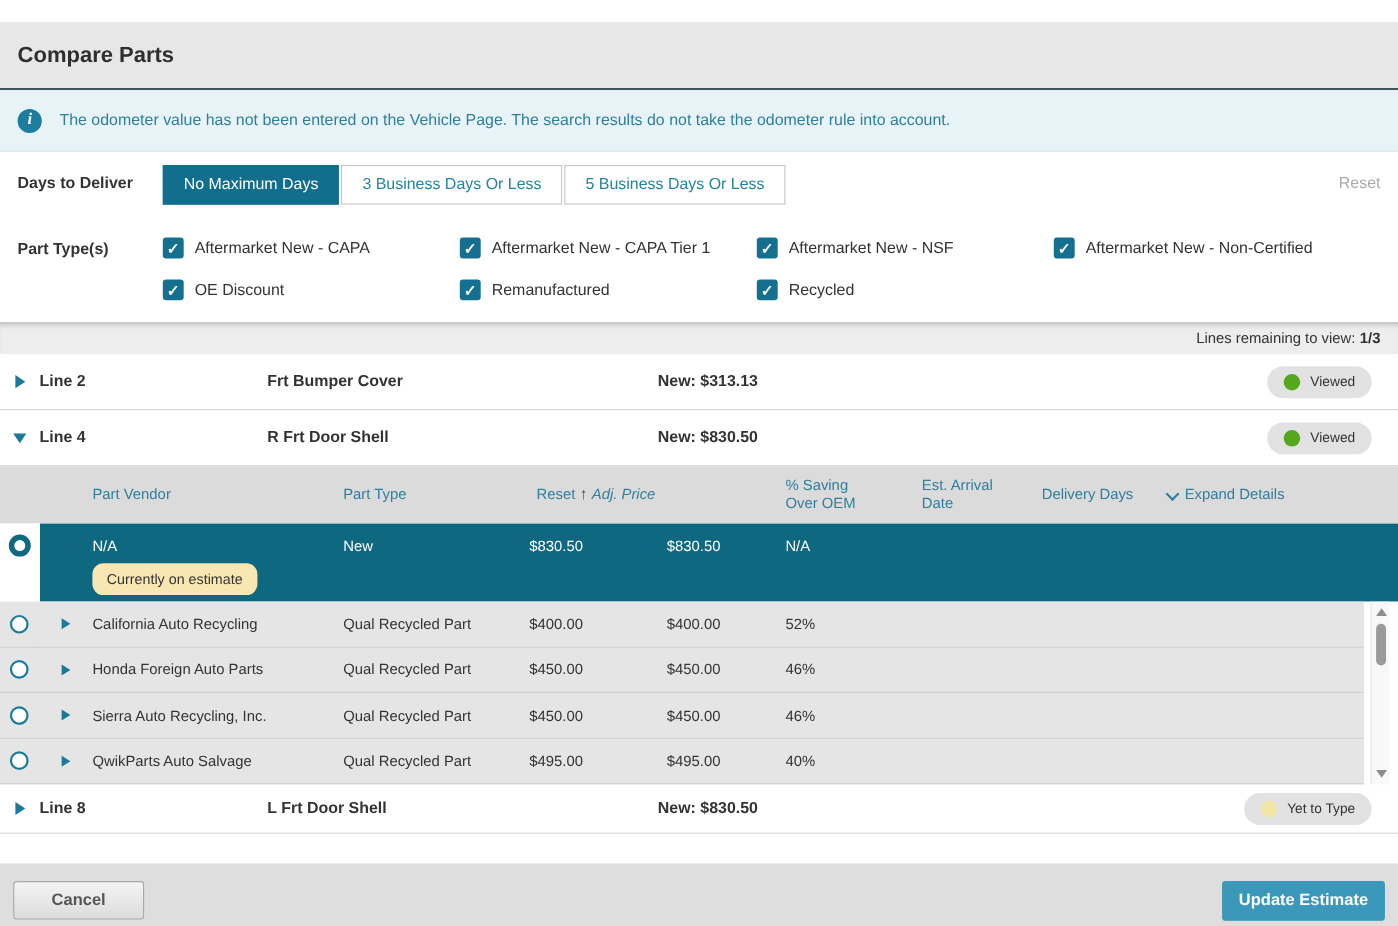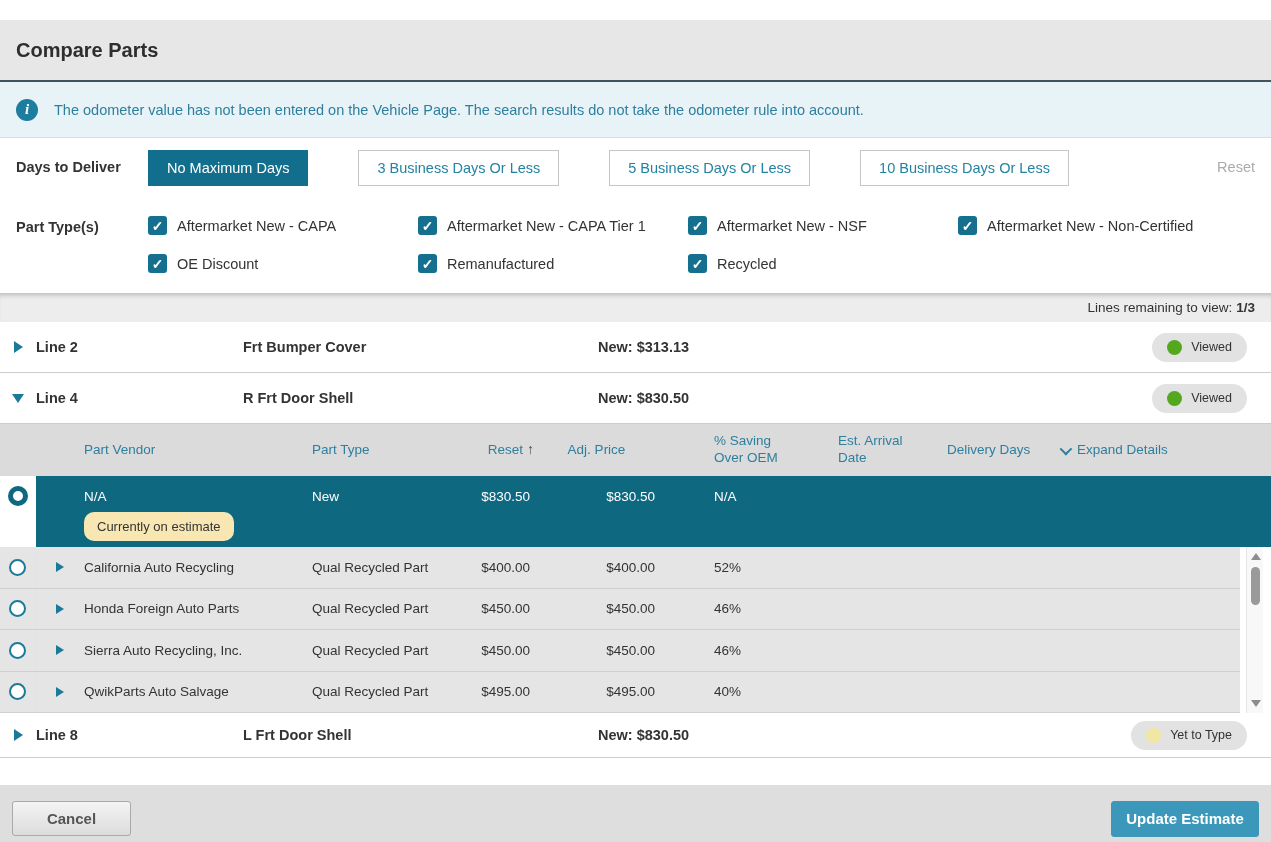--- a/index.html
+++ b/index.html
@@ -57,21 +57,21 @@
   .filter-row { display: flex; align-items: flex-start; }
   .filter-label {
     width: 132px;
     font-weight: bold;
     font-size: 14.5px;
     color: #333;
     padding-top: 9px;
     flex: 0 0 auto;
   }
   .days-row { margin-bottom: 24px; }
-  .day-buttons { display: flex; gap: 48px; }
+  .day-buttons { display: flex; }
   .day-btn {
     height: 36px;
     border: 1px solid #c6c6c6;
     background: #fff;
     color: #2283a2;
     font-size: 14.5px;
     font-family: "Liberation Sans", sans-serif;
     padding: 0 18px;
     display: flex; align-items: center;
     cursor: pointer;
@@ -170,21 +170,21 @@
   .vendor-header {
     background: #dbdbdb;
     height: 52px;
     color: #2e7f9e;
     font-size: 13.5px;
     align-items: center;
   }
   .vendor-header .hspacer { grid-column: span 2; }
   .vendor-header .hcell { line-height: 1.25; }
   .h-price { text-align: right; padding-right: 4px; }
-  .h-adj { text-align: center; padding-right: 9px; }
+  .h-adj { text-align: left; padding-right: 9px; font-style: italic; }
   .h-saving { padding-left: 50px; }
   .h-est { padding-left: 48px; }
   .h-delivery { padding-left: 37px; }
   .h-expand { padding-left: 20px; display: flex; align-items: center; gap: 8px; cursor: pointer; }
   .sort-arrow { color: #4a4a4a; font-size: 14px; margin-left: 4px; }
   .chev-down {
     width: 9px; height: 9px;
     border-right: 2px solid #2e7f9e;
     border-bottom: 2px solid #2e7f9e;
     transform: rotate(45deg) translateY(-2px);
@@ -307,21 +307,20 @@
   <span class="msg">The odometer value has not been entered on the Vehicle Page. The search results do not take the odometer rule into account.</span>
 </div>
 
 <div class="filter-panel">
   <div class="filter-row days-row">
     <div class="filter-label">Days to Deliver</div>
     <div class="day-buttons">
       <button class="day-btn selected">No Maximum Days</button>
       <button class="day-btn">3 Business Days Or Less</button>
       <button class="day-btn">5 Business Days Or Less</button>
-      <button class="day-btn">10 Business Days Or Less</button>
     </div>
     <div class="reset-link">Reset</div>
   </div>
 
   <div class="filter-row">
     <div class="filter-label">Part Type(s)</div>
     <div class="parttype-grid">
       <div class="checkbox-item">
         <span class="checkbox-box">✓</span>
         <span class="cb-label">Aftermarket New - CAPA</span>

